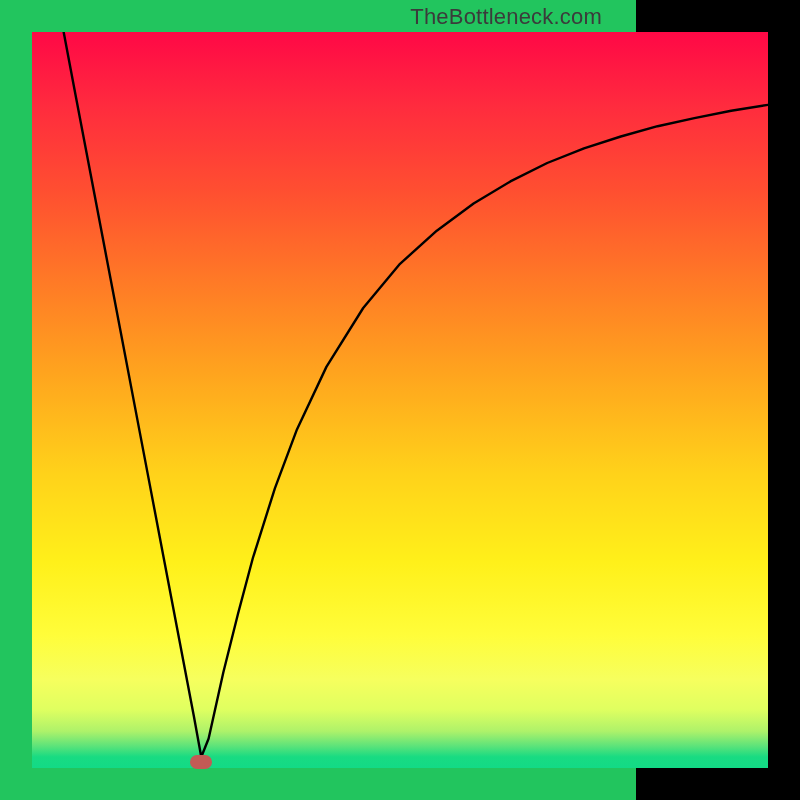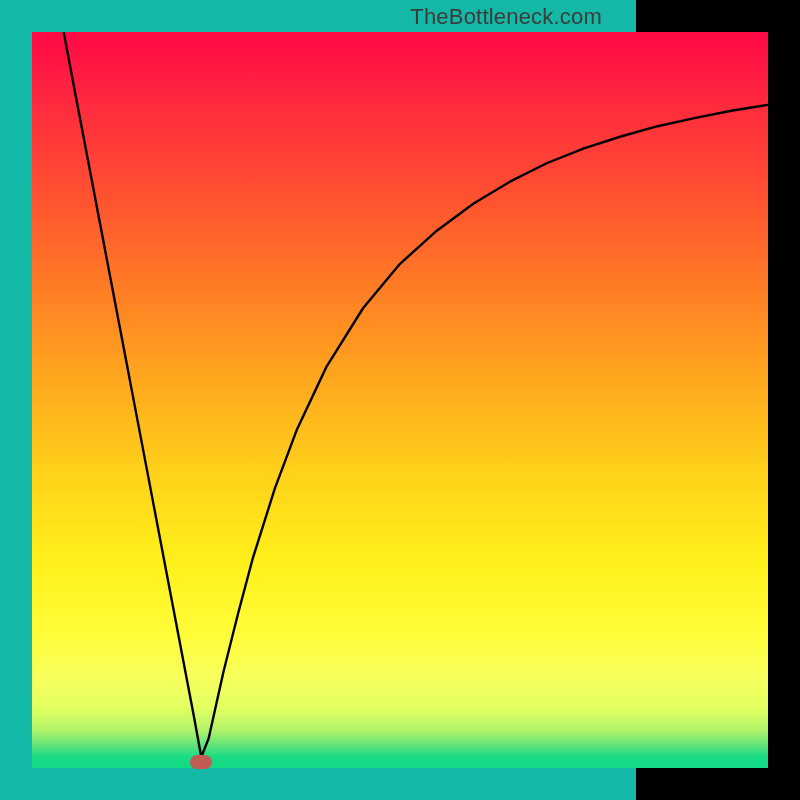--- a/index.html
+++ b/index.html
@@ -8,21 +8,21 @@
     width: 800px;
     height: 800px;
     background: #000;
     overflow: hidden;
     font-family: Arial, Helvetica, sans-serif;
   }
   .frame {
     position: relative;
     width: 636px;
     height: 800px;
-    background: #14b8a6;
+    background: #22c55e;
   }
   .plot-area {
     position: absolute;
     left: 32px;
     top: 32px;
     width: 736px;
     height: 736px;
     
     background: linear-gradient(
       to bottom,

